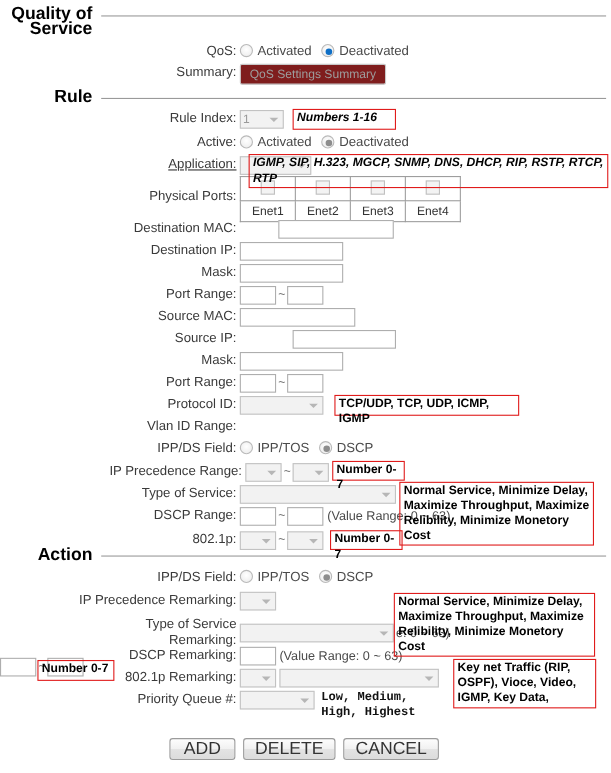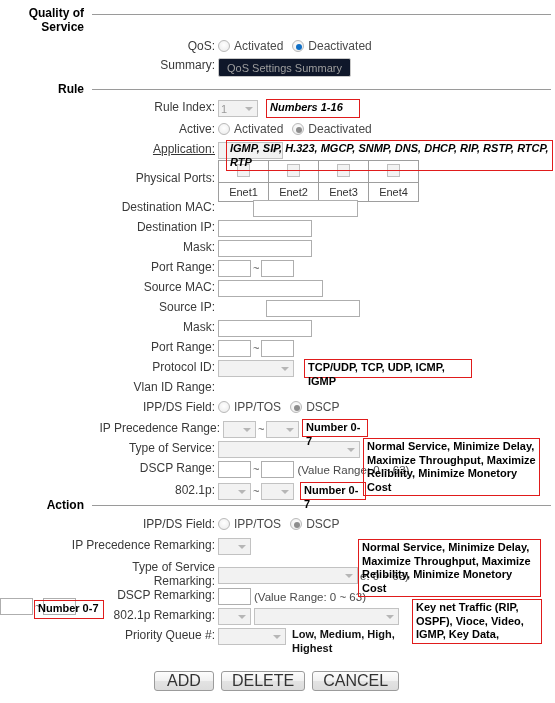--- a/index.html
+++ b/index.html
@@ -11,21 +11,21 @@
     font-size: 12px;
     color: #333333;
     position: relative;
     overflow: hidden;
   }
 
   
   .section { display:flex; align-items:flex-start; }
   .section-title {
     font-weight: bold;
-    font-size: 12px;
+    font-size: 16px;
     color: #000;
     text-align: right;
     line-height: 14px;
     flex: 0 0 auto;
   }
   .section-rule {
     flex: 1 1 auto;
     height: 1px;
     background: #9a9a9a;
     margin-left: 8px;
@@ -93,21 +93,21 @@
     width:6px; height:6px; border-radius:50%;
     background:#0f6fc6;
   }
   .radio.on.grey::after { background:#8d8d8d; }
   .radio-lbl { font-size:12px; color:#4a4a4a; }
 
   
   .btn-flat {
     height: 19px;
     border: 1px solid #c8c8c8;
-    background: #0f172a;
+    background: #7f1d1d;
     color: #9d9d9d;
     font-size: 11px;
     padding: 0 8px;
     display:inline-flex; align-items:center;
     border-radius: 2px;
   }
 
   
   .btnbar { display:flex; justify-content:center; gap:7px; }
   .btn3d {
@@ -465,21 +465,21 @@
       <span class="selval"></span>
       <span class="arrow"></span>
     </span>
   </div>
 </div>
 <div class="anno" style="left:34px;top:600px;width:70px;height:19px;">Number 0-7</div>
 <div class="anno" style="left:412px;top:599px;width:130px;">Key net Traffic (RIP, OSPF), Vioce, Video, IGMP, Key Data,</div>
 
 <div class="row" style="position:absolute;left:0;top:628px;width:553px;">
   <div class="lbl">Priority Queue #:</div>
-  <div class="ctl" style="align-items:flex-start;">
+  <div class="ctl" style="align-items:flex-start;font-family:Liberation Mono, monospace;">
     <span class="sel" style="width:68px;">
       <span class="selval"></span>
       <span class="arrow"></span>
     </span>
     <span class="plain-note" style="margin-left:6px;width:105px;display:inline-block;">Low, Medium, High, Highest</span>
   </div>
 </div>
 
 <div class="btnbar" style="position:absolute;left:0;top:671px;width:553px;">
   <span class="btn3d">ADD</span>

